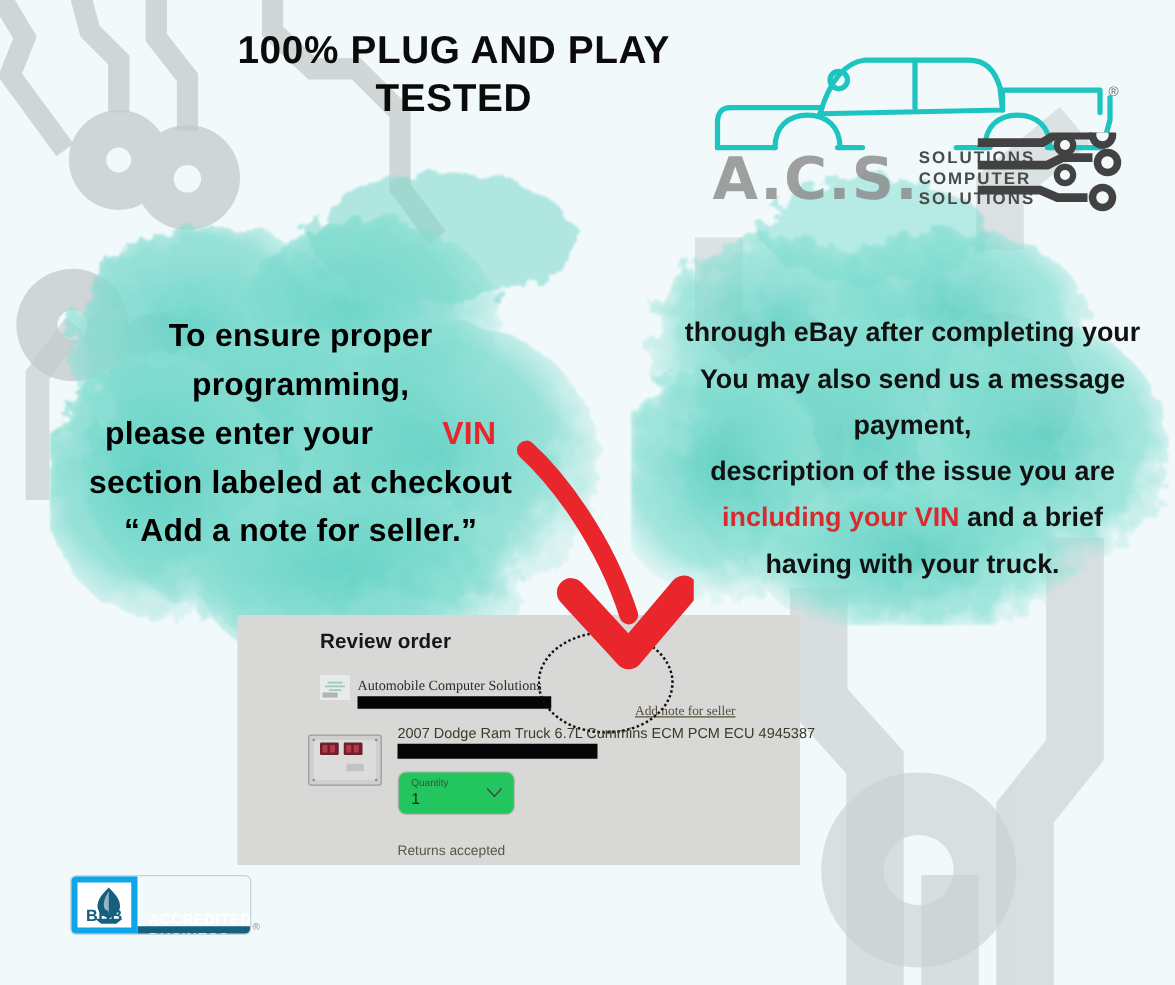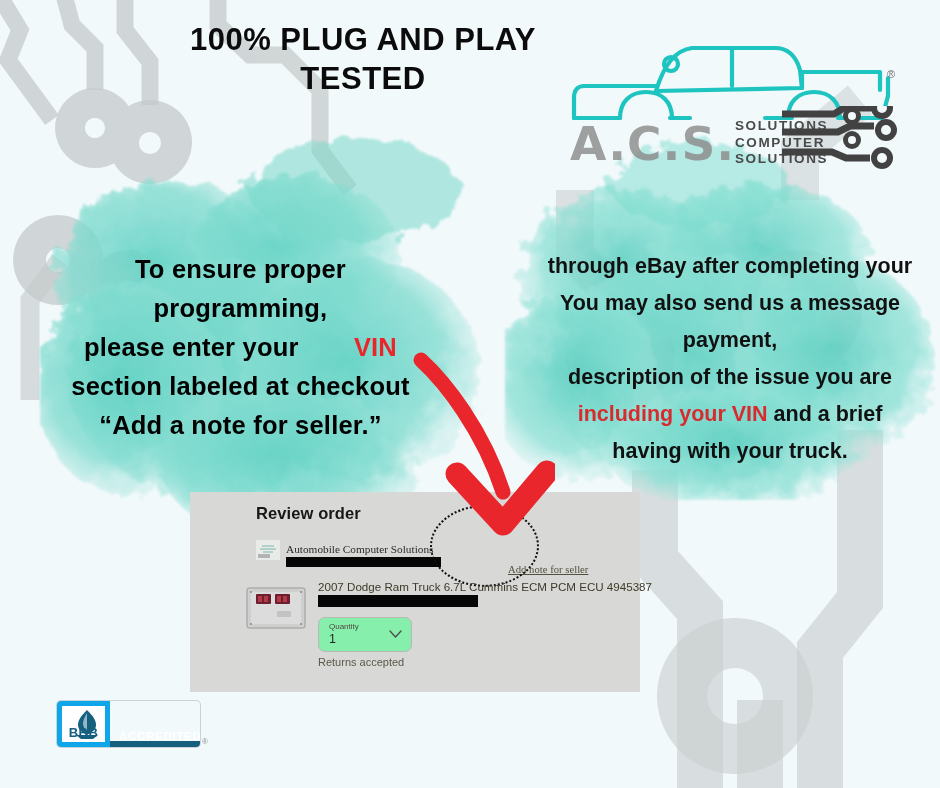--- a/index.html
+++ b/index.html
@@ -103,31 +103,31 @@
   }
   .prod-title{
     position:absolute;left:128px;top:88px;
     font-size:11.6px;color:#3f3a28;white-space:nowrap;
   }
   .redact2{
     position:absolute;left:128px;top:103px;width:160px;height:12px;background:#060606;
   }
   .qty{
     position:absolute;left:128px;top:125px;width:92px;height:33px;
-    border:1px solid #b9b8b2;border-radius:7px;background:#86efac;
+    border:1px solid #b9b8b2;border-radius:7px;background:#22c55e;
   }
   .qty-label{
     position:absolute;left:10px;top:4px;font-size:8px;color:#4d4a40;
   }
   .qty-value{
     position:absolute;left:10px;top:14px;font-size:12.5px;color:#272727;
   }
   .qty-chev{position:absolute;right:9px;top:12px;}
   .returns{
-    position:absolute;left:128px;top:164px;
+    position:absolute;left:128px;top:183px;
     font-size:11px;color:#5b5849;
   }
 
   
   .bbb{
     position:absolute;left:57px;top:701px;width:143px;height:46px;
     border-radius:4px;overflow:hidden;display:flex;
     box-shadow:0 0 0 1px #c9d4d8;
   }
   .bbb-left{

